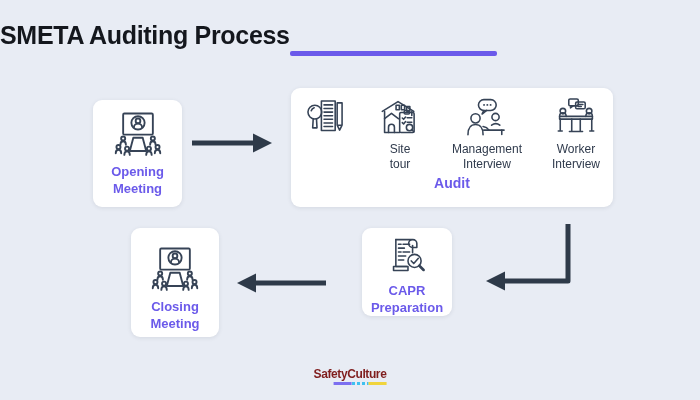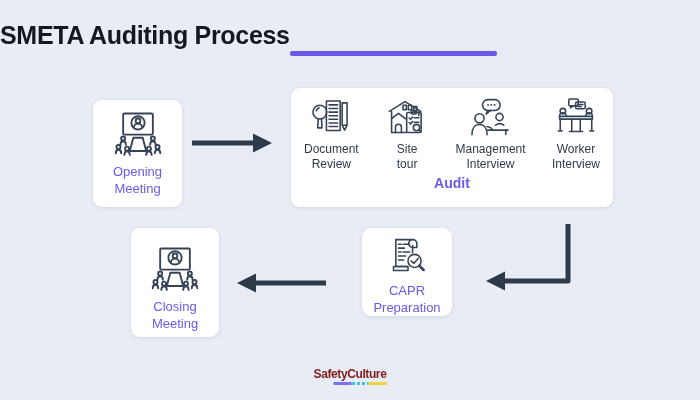--- a/index.html
+++ b/index.html
@@ -19,21 +19,21 @@
   .card{
     position:absolute;background:#FFFFFF;border-radius:9px;
     box-shadow:0 1px 4px rgba(40,50,70,0.10);
     display:flex;flex-direction:column;align-items:center;box-sizing:border-box;
   }
   #card-opening{left:93px;top:100px;width:89px;height:107px;padding-top:8px;}
   #card-audit{left:291px;top:88px;width:322px;height:119px;padding-top:9px;}
   #card-closing{left:131px;top:228px;width:88px;height:109px;padding-top:9px;justify-content:center;}
   #card-capr{left:362px;top:228px;width:90px;height:88px;padding-top:7px;}
   .node-label{
-    margin-top:5px;font-weight:normal;font-size:13px;line-height:17px;
+    margin-top:5px;font-weight:bold;font-size:13px;line-height:17px;
     color:#6B5AEA;text-align:center;white-space:nowrap;
   }
   .audit-steps{
     display:flex;justify-content:space-between;width:100%;
     box-sizing:border-box;padding:0 13px;
   }
   .step{display:flex;flex-direction:column;align-items:center;}
   .step-label{
     margin-top:3px;font-size:12px;line-height:15px;color:#2F3A4C;text-align:center;
   }
@@ -87,24 +87,20 @@
 
     <div class="step">
       <svg class="icon" width="44" height="42" viewBox="0 0 64 64">
         <rect x="25" y="6" width="21" height="45"></rect>
         <path d="M29 12 h13 M29 17.5 h13 M29 23 h13 M29 28.5 h13 M29 34 h13 M29 39.5 h13 M29 45 h13"></path>
         <circle cx="15" cy="23" r="10.5"></circle>
         <path d="M9.5 21 a7 7 0 0 1 4.5 -4.5"></path>
         <path d="M12.5 33.5 l-0.8 13.5 h6.6 l-0.8 -13.5"></path>
         <path d="M49 9 h7.5 v34 l-3.75 7.5 l-3.75 -7.5 z M49 43 h7.5"></path>
       </svg>
-      <div class="step-label">
-        <span>Document</span><br>
-        <span>Review</span>
-      </div>
     </div>
 
     <div class="step">
       <svg class="icon" width="44" height="42" viewBox="0 0 64 64">
         <path d="M5 22 L29 7 L53 22"></path>
         <path d="M8.5 22 v32 h23"></path>
         <path d="M50 22 v6"></path>
         <rect x="26" y="12.5" width="5" height="7"></rect>
         <rect x="34" y="12.5" width="5" height="7"></rect>
         <rect x="42" y="14.5" width="5" height="7"></rect>

